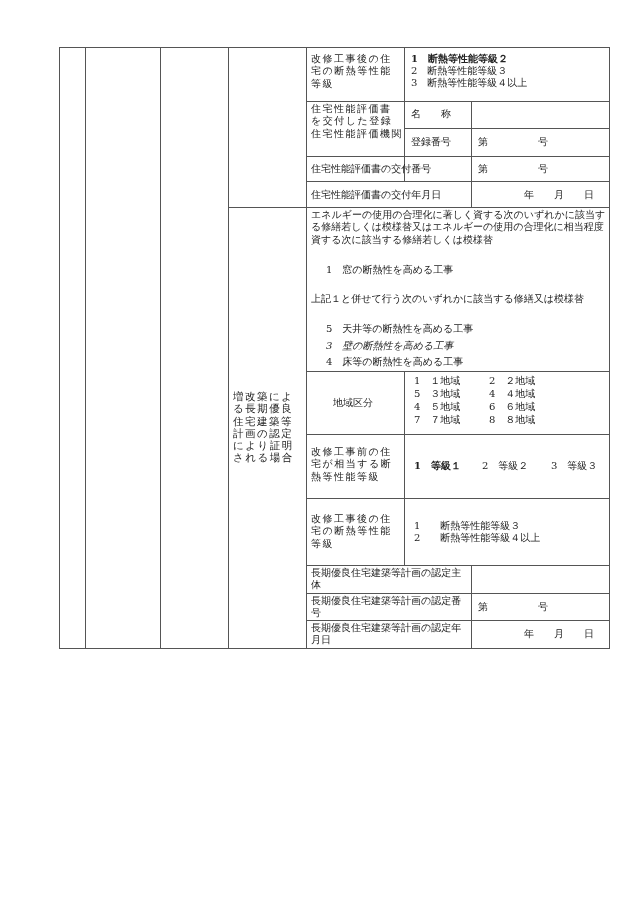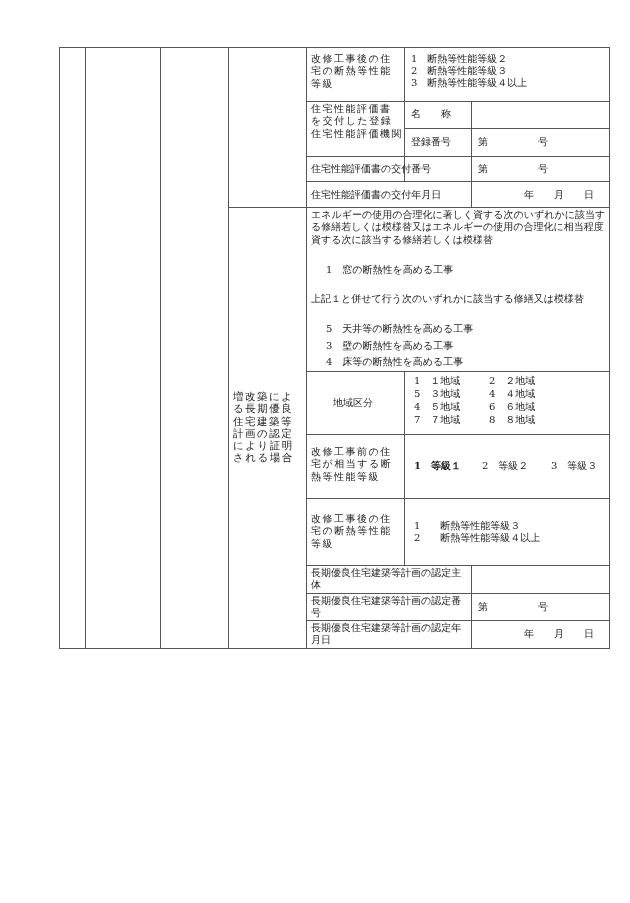--- a/index.html
+++ b/index.html
@@ -43,41 +43,41 @@
   <div class="ln h" style="left:306px;top:498px;width:304px;"></div>
   <div class="ln h" style="left:306px;top:565px;width:304px;"></div>
   <div class="ln v" style="left:471px;top:565px;height:84px;"></div>
   <div class="ln h" style="left:306px;top:593px;width:304px;"></div>
   <div class="ln h" style="left:306px;top:620px;width:304px;"></div>
 </div>
 
 <div class="t wrap sp" style="left:233px;top:390px;width:70px;font-size:10.5px;">増改築による長期優良住宅建築等計画の認定により証明される場合</div>
 
 <div class="t wrap sp" style="left:311px;top:53px;width:90px;">改修工事後の住宅の断熱等性能等級</div>
-<div class="t" style="left:411px;top:53px;">1　断熱等性能等級２</div>
+<div class="t" style="left:411px;top:53px;font-weight:bold;">1　断熱等性能等級２</div>
 <div class="t" style="left:411px;top:65px;">2　断熱等性能等級３</div>
 <div class="t" style="left:411px;top:77px;">3　断熱等性能等級４以上</div>
 
 <div class="t wrap sp" style="left:311px;top:103px;width:92px;">住宅性能評価書を交付した登録住宅性能評価機関</div>
 <div class="t" style="left:411px;top:108px;">名　　称</div>
 <div class="t" style="left:476px;top:108px;"></div>
 <div class="t" style="left:411px;top:136px;">登録番号</div>
 <div class="t" style="left:478px;top:136px;">第　　　　　号</div>
 
 <div class="t" style="left:311px;top:163px;">住宅性能評価書の交付番号</div>
 <div class="t" style="left:478px;top:163px;">第　　　　　号</div>
 
 <div class="t" style="left:311px;top:189px;">住宅性能評価書の交付年月日</div>
 <div class="t" style="left:524px;top:189px;">年　　月　　日</div>
 
 <div class="t wrap" style="left:311px;top:209px;width:297px;">エネルギーの使用の合理化に著しく資する次のいずれかに該当する修繕若しくは模様替又はエネルギーの使用の合理化に相当程度資する次に該当する修繕若しくは模様替</div>
 <div class="t" style="left:326px;top:264px;">1　窓の断熱性を高める工事</div>
 <div class="t wrap" style="left:311px;top:293px;width:297px;">上記１と併せて行う次のいずれかに該当する修繕又は模様替</div>
 <div class="t" style="left:326px;top:323px;">5　天井等の断熱性を高める工事</div>
-<div class="t" style="left:326px;top:340px;">3　壁の断熱性を高める工事</div>
+<div class="t" style="left:326px;top:340px;font-style:italic;">3　壁の断熱性を高める工事</div>
 <div class="t" style="left:326px;top:356px;">4　床等の断熱性を高める工事</div>
 
 <div class="t" style="left:333px;top:397px;">地域区分</div>
 <div class="t" style="left:414px;top:375px;">1　１地域</div>
 <div class="t" style="left:489px;top:375px;">2　２地域</div>
 <div class="t" style="left:414px;top:388px;">5　３地域</div>
 <div class="t" style="left:489px;top:388px;">4　４地域</div>
 <div class="t" style="left:414px;top:401px;">4　５地域</div>
 <div class="t" style="left:489px;top:401px;">6　６地域</div>
 <div class="t" style="left:414px;top:414px;">7　７地域</div>

